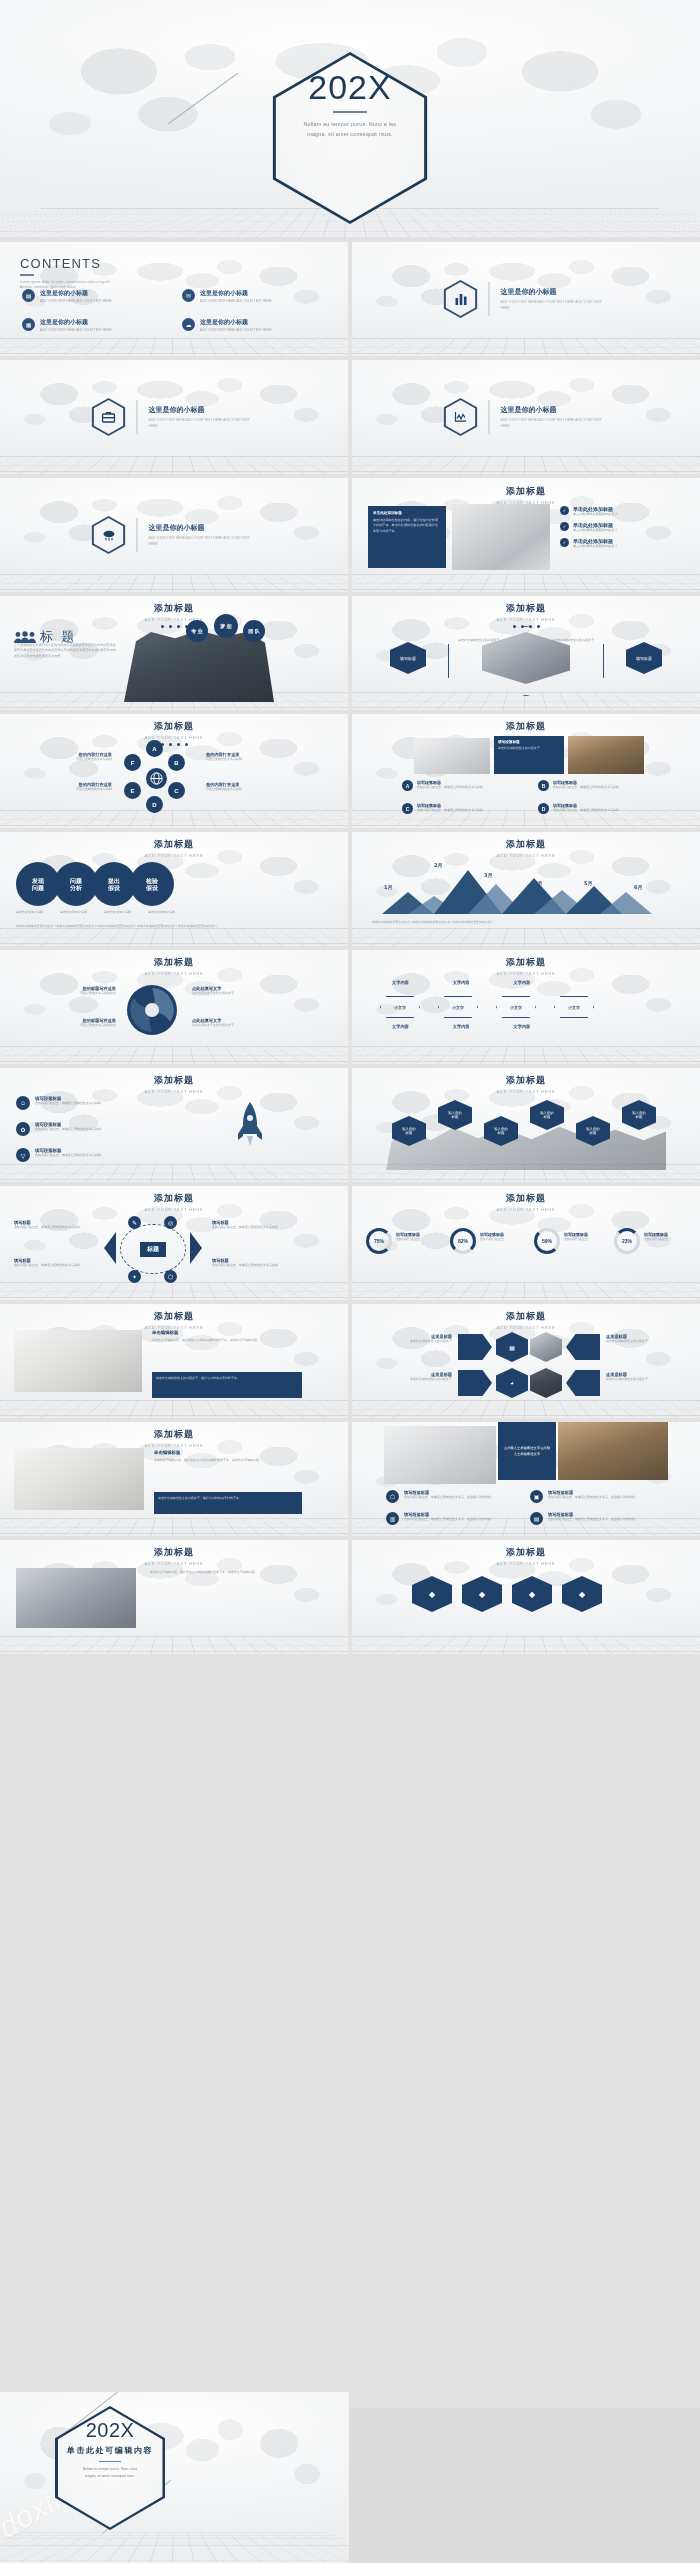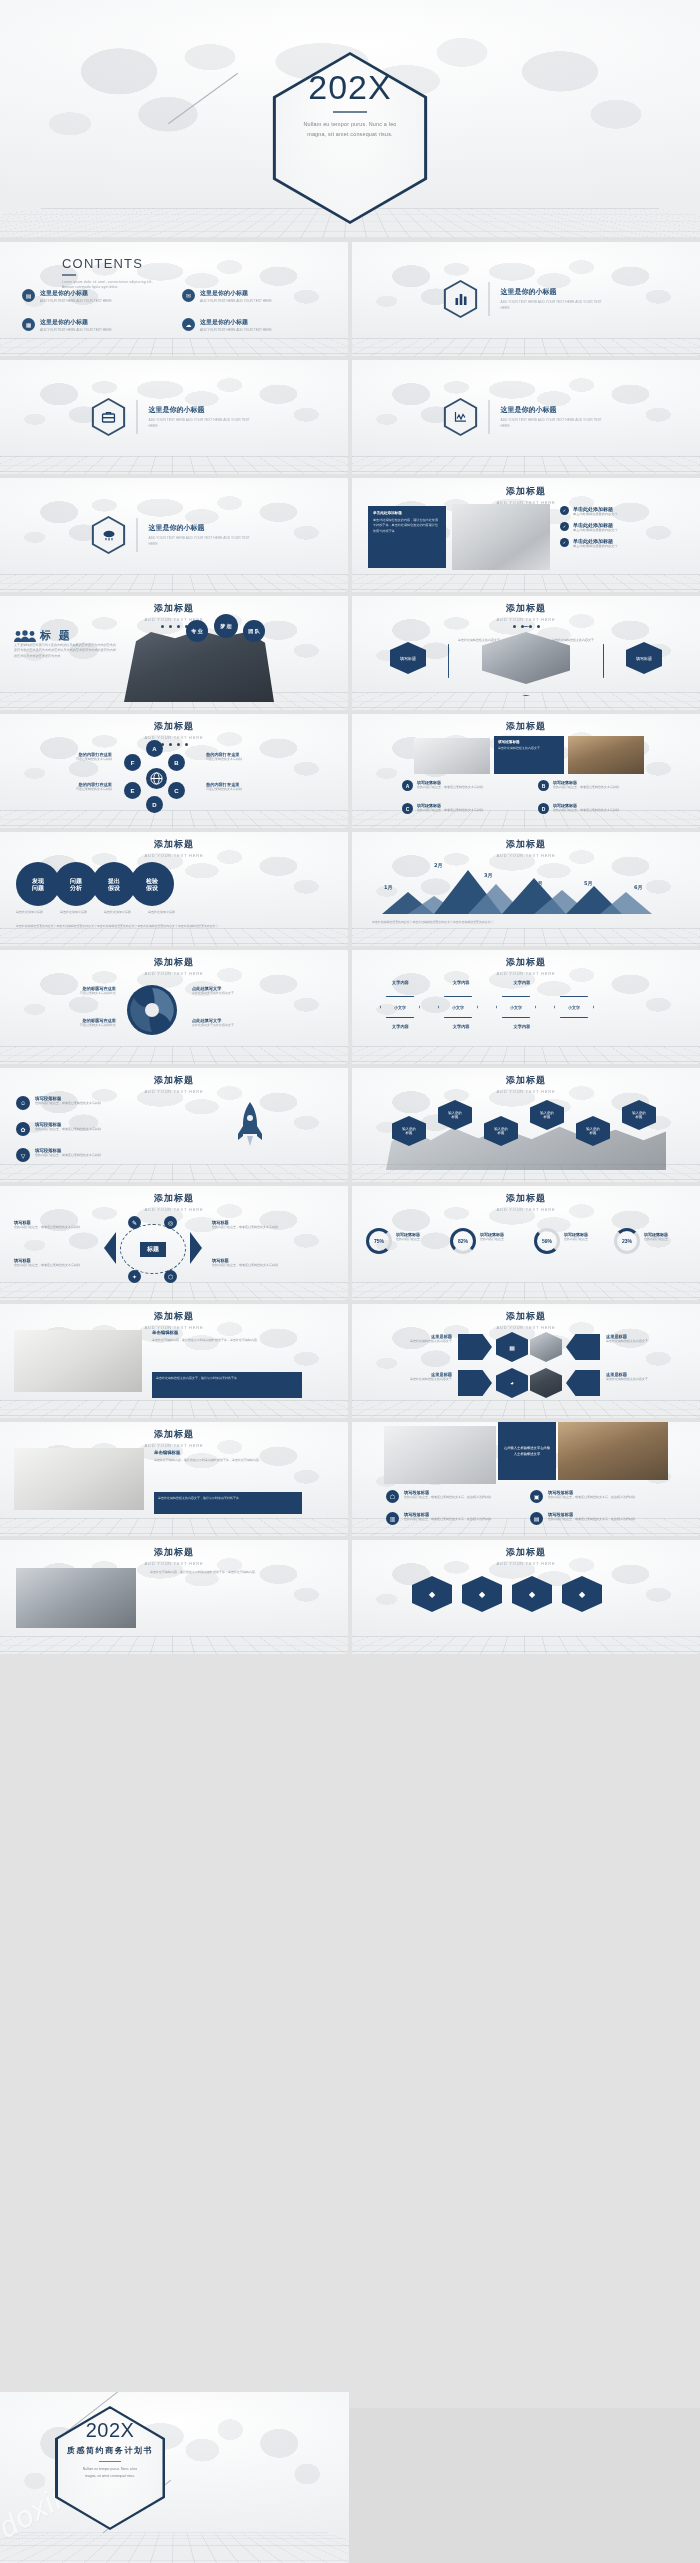--- a/index.html
+++ b/index.html
@@ -93,21 +93,21 @@
   #cover .lat{ font-size:5.4px; color:#7d858d; line-height:1.9; letter-spacing:.2px;}
   #cover .diag{ position:absolute; width:86px;height:1px; background:#aeb5bc;
                 transform:rotate(-36deg); left:160px; top:98px;}
 
   
   .r{ position:absolute; left:0; width:700px; height:114px; }
   .half{ position:absolute; top:0; width:348px; height:114px; }
   .half.L{ left:0; } .half.R{ left:352px; }
 
   
-  .cont-h{ position:absolute; left:20px; top:14px;margin-left:42px; }
+  .cont-h{ position:absolute; left:20px; top:14px; }
   .cont-h .big{ font-size:13px; color:#3c4a58; letter-spacing:1.2px; font-weight:400;}
   .cont-h .bar{ width:14px;height:2px;background:#6d8296;margin:3px 0 4px;}
   .cont-item{ position:absolute; display:flex; gap:5px; align-items:flex-start; width:148px;}
   .cont-item .ic{ width:13px;height:13px;border-radius:50%;background:#2b5178;color:#fff;
     display:flex;align-items:center;justify-content:center;font-size:6px;flex:0 0 13px;}
   .cont-item .h{ font-size:6px;font-weight:700;color:#2b5178;}
   .cont-item .p{ font-size:3.2px;color:#9aa3ab;line-height:1.55;margin-top:1px;}
 
   
   .divider{ position:absolute; left:50%; top:50%; transform:translate(-50%,-50%);
@@ -327,21 +327,21 @@
           <i></i>
         </div>
     </div>
     <div style="position:absolute;left:14px;top:32px;display:flex;gap:4px;align-items:center">
       <svg width="22" height="12" viewBox="0 0 22 12">
           <circle cx="4" cy="3.5" r="2.4" fill="#2b5178"></circle>
           <circle cx="11" cy="3" r="2.7" fill="#2b5178"></circle>
           <circle cx="18" cy="3.5" r="2.4" fill="#2b5178"></circle>
           <path d="M0 12c0-3 2-4.6 4-4.6S8 9 8 12zM6.5 12c0-3.4 2.2-5.2 4.5-5.2S15.5 8.6 15.5 12zM14 12c0-3 2-4.6 4-4.6S22 9 22 12z" fill="#2b5178"></path>
         </svg>
-      <div style="font-size:11px;font-weight:700;color:#2b5178;letter-spacing:2px" class="cn">标   题</div>
+      <div style="font-size:13px;font-weight:400;color:#2b5178;letter-spacing:2px" class="cn">标   题</div>
     </div>
     <div class="tiny2 cn" style="position:absolute;left:14px;top:47px;width:104px;line-height:1.75;font-size:3.1px">文字是989的艺术是因为不是的方式的以及如果的艺术是因为方式的艺术的是因为发的艺术是因为方式的艺术以及方式的艺术是因为方式的是因为方式的艺术以及方式的艺术是因为方式</div>
     <div class="pic ph-team" style="position:absolute;left:124px;top:30px;width:150px;height:76px;clip-path:polygon(8% 20%,18% 8%,34% 16%,50% 6%,66% 14%,82% 8%,94% 22%,100% 100%,0 100%)"></div>
     <div class="circ cn" style="position:absolute;left:186px;top:24px;width:22px;height:22px;font-size:5px;font-weight:700">专 业</div>
     <div class="circ cn" style="position:absolute;left:214px;top:18px;width:24px;height:24px;font-size:5px;font-weight:700">梦 想</div>
     <div class="circ cn" style="position:absolute;left:243px;top:24px;width:22px;height:22px;font-size:5px;font-weight:700">团 队</div>
   </div>
 
   <div class="half R slide">
     <div class="floor"></div>
@@ -825,19 +825,19 @@
   <div class="floor tall"></div>
   <div class="wm">doxiny</div>
   <div style="position:absolute;left:56px;top:14px;width:86px;height:1px;background:#aeb5bc;transform:rotate(-38deg)"></div>
   <div style="position:absolute;left:94px;top:114px;width:86px;height:1px;background:#aeb5bc;transform:rotate(-38deg)"></div>
   <div style="position:absolute;left:55px;top:14px;width:110px;height:124px">
     <div style="position:absolute;inset:0;background:#1e3a57;clip-path:polygon(50% 0,100% 26%,100% 74%,50% 100%,0 74%,0 26%)"></div>
     <div style="position:absolute;inset:2.5px;background:radial-gradient(ellipse at 50% 30%,#fdfdfd 0%,#f4f5f6 70%,#eef0f1 100%);clip-path:polygon(50% 0,100% 26%,100% 74%,50% 100%,0 74%,0 26%)"></div>
   </div>
   <div style="position:absolute;left:55px;top:28px;width:110px;text-align:center">
     <div style="font-size:20px;color:#1e3a57;letter-spacing:.5px;line-height:1">202X</div>
-    <div class="cn" style="font-size:8px;color:#26415d;letter-spacing:1.6px;margin-top:5px;font-weight:700">质感简约商务计划书</div>
+    <div class="cn" style="font-size:8px;color:#26415d;letter-spacing:1.6px;margin-top:5px;font-weight:700">单击此处可编辑内容</div>
     <div style="width:22px;height:1.4px;background:#6d8296;margin:5px auto 4px"></div>
     <div style="font-size:3.4px;color:#7d858d;line-height:1.9">Nullam eu tempor purus. Nunc a leo</div>
     <div style="font-size:3.4px;color:#7d858d;line-height:1.9">magna, sit amet consequat risus.</div>
   </div>
 </div>
 <div id="rightfill"></div>
 
 </body></html>

